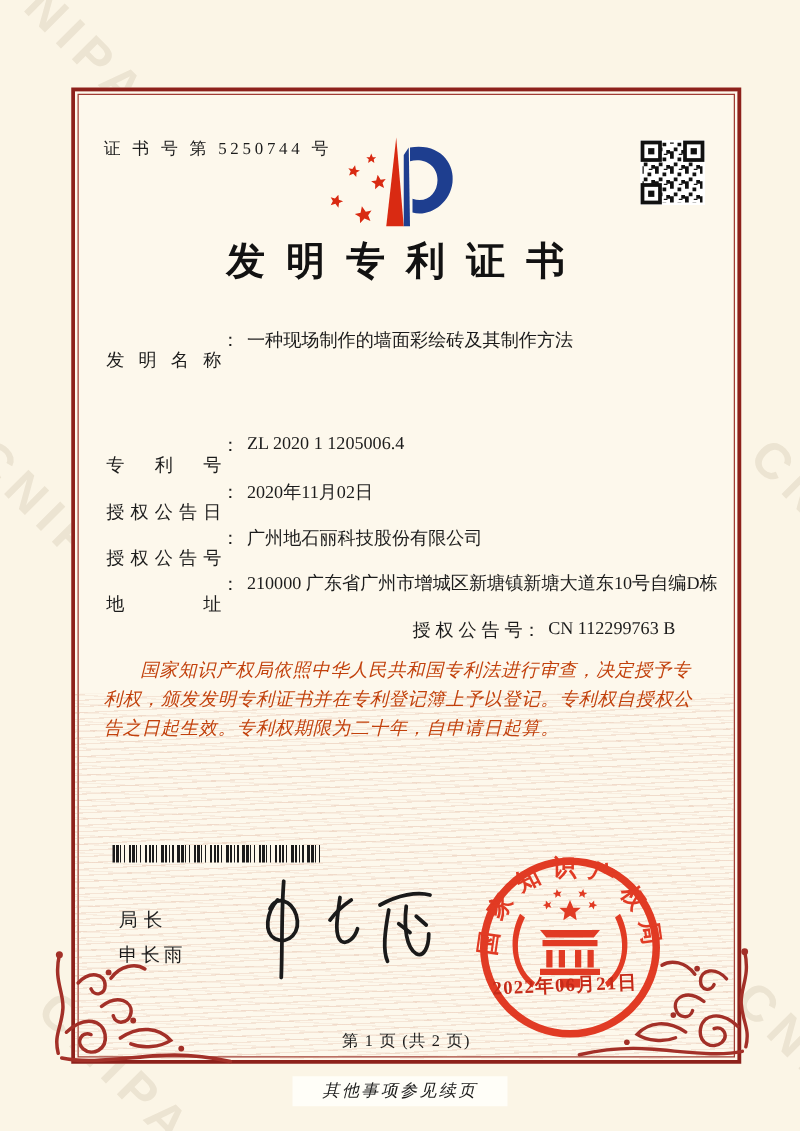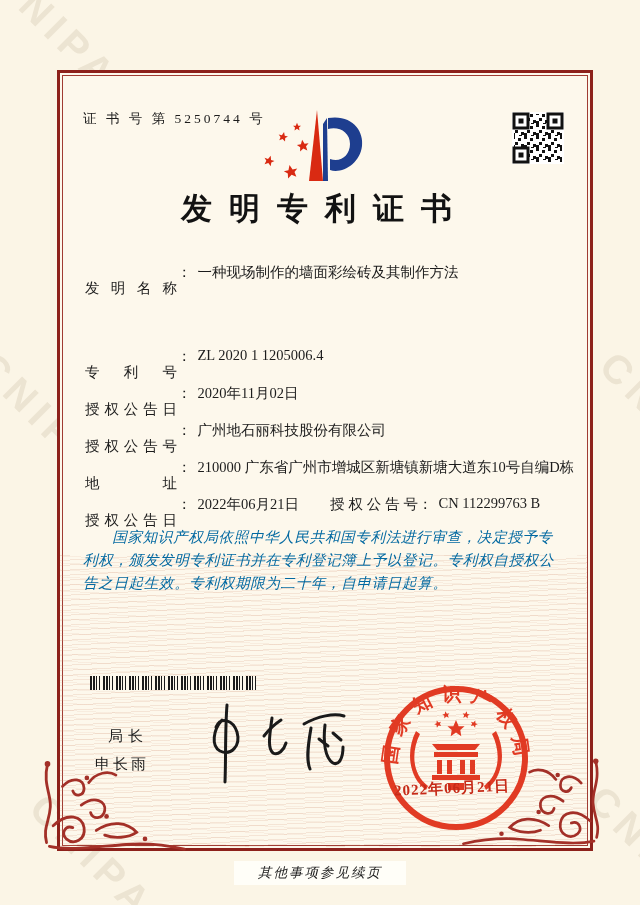--- a/index.html
+++ b/index.html
@@ -42,31 +42,31 @@
   
   .row{position:absolute;left:85px;font-size:14.5px;white-space:nowrap;}
   .flabel{display:inline-block;width:92px;text-align:justify;text-align-last:justify;vertical-align:top;margin-top:16px;}
   .colon{display:inline-block;margin-right:6px;}
   .fvalue{display:inline-block;vertical-align:top;}
   .fvalue.wrap{white-space:normal;width:380px;word-break:break-all;line-height:19px;}
   .row2-label{display:inline-block;width:88px;text-align:justify;text-align-last:justify;vertical-align:top;}
   
   .body-text{
     position:absolute;left:83px;top:526px;width:480px;
-    font-size:14.6px;line-height:23px;font-style:italic;color:#0369a1;
+    font-size:14.6px;line-height:23px;font-style:italic;color:#c2410c;
     letter-spacing:0.6px;
   }
   .body-text p{margin:0 0 3px 0;text-indent:2em;}
   .barcode{
     position:absolute;left:90px;top:676px;width:166px;height:14px;
     background:repeating-linear-gradient(90deg,
       #1b1b1b 0 2px,#fdf8ec 2px 3px,#1b1b1b 3px 5px,#fdf8ec 5px 6px,
       #1b1b1b 6px 7px,#fdf8ec 7px 9px,#1b1b1b 9px 10px,#fdf8ec 10px 13px);
   }
-  .director{position:absolute;left:95px;top:727px;font-size:15px;letter-spacing:5px;margin-left:13px;}
+  .director{position:absolute;left:95px;top:727px;font-size:15px;letter-spacing:5px;}
   .director-name{position:absolute;left:95px;top:755px;font-size:15px;letter-spacing:3px;}
   .signature{position:absolute;left:192px;top:700px;width:160px;height:88px;}
   .seal{position:absolute;left:380px;top:682px;width:152px;height:152px;opacity:0.95;}
   .seal-date{
     position:absolute;left:394px;top:779px;font-size:15px;font-weight:bold;
     color:#c62a18;letter-spacing:1px;transform:rotate(-2.5deg);white-space:nowrap;
   }
   .page-info{position:absolute;left:57px;top:824px;width:536px;text-align:center;font-size:13px;letter-spacing:1px;}
   .footer-note{
     position:absolute;left:50%;top:861px;transform:translateX(-50%);
@@ -147,23 +147,20 @@
     <span class="flabel">专利号</span><span class="colon">：</span><span class="fvalue">ZL 2020 1 1205006.4</span>
   </div>
   <div class="row" style="top:384px;">
     <span class="flabel">授权公告日</span><span class="colon">：</span><span class="fvalue">2020年11月02日</span>
   </div>
   <div class="row" style="top:421px;">
     <span class="flabel">授权公告号</span><span class="colon">：</span><span class="fvalue">广州地石丽科技股份有限公司</span>
   </div>
   <div class="row" style="top:458px;">
     <span class="flabel">地址</span><span class="colon">：</span><span class="fvalue wrap">210000 广东省广州市增城区新塘镇新塘大道东10号自编D栋</span>
-  </div>
-  <div class="row" style="top:495px;">
-    <span class="flabel">授权公告日</span><span class="colon">：</span><span class="fvalue">2022年06月21日</span>
   </div>
   <div class="row" style="left:330px;top:495px;">
     <span class="row2-label">授权公告号</span><span class="colon">：</span><span class="fvalue">CN 112299763 B</span>
   </div>
 
   <div class="body-text">
     <p>国家知识产权局依照中华人民共和国专利法进行审查，决定授予专利权，颁发发明专利证书并在专利登记簿上予以登记。专利权自授权公告之日起生效。专利权期限为二十年，自申请日起算。</p>
   </div>
 
   <div class="barcode"></div>
@@ -241,16 +238,17 @@
       <path d="M52,24 C60,13 73,11 81,16"></path>
     </g>
     <g fill="#a33028">
       <circle cx="8" cy="4" r="3"></circle>
         <circle cx="50" cy="19" r="2.5"></circle>
         <circle cx="71" cy="60" r="2.5"></circle>
         <circle cx="112" cy="84" r="2.5"></circle>
     </g>
   </svg>
 
+  <div class="page-info">第 1 页 (共 2 页)</div>
 
   <div class="footer-note">其他事项参见续页</div>
 
 </div>
 
 </body></html>

